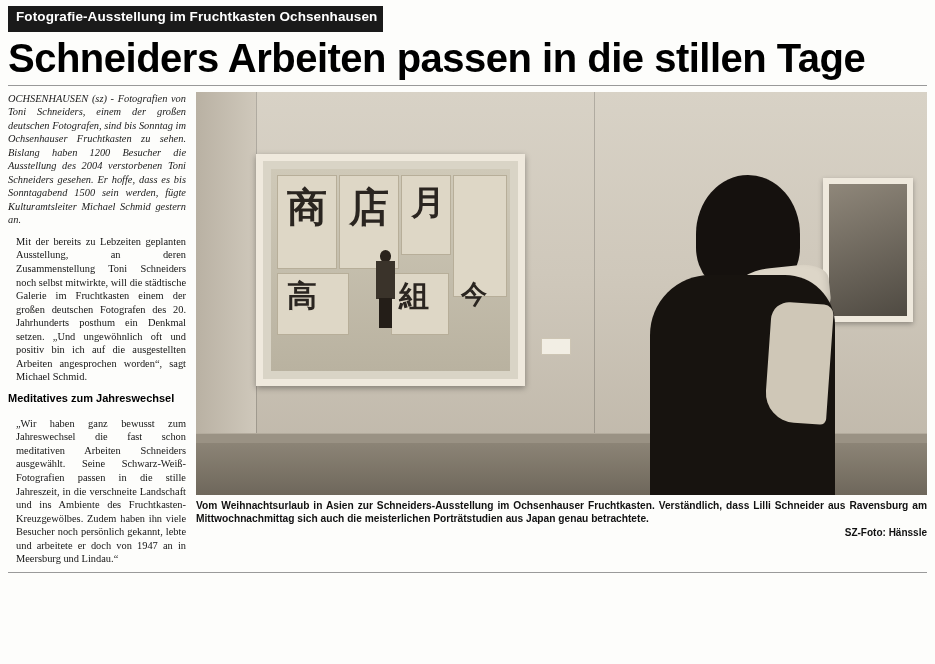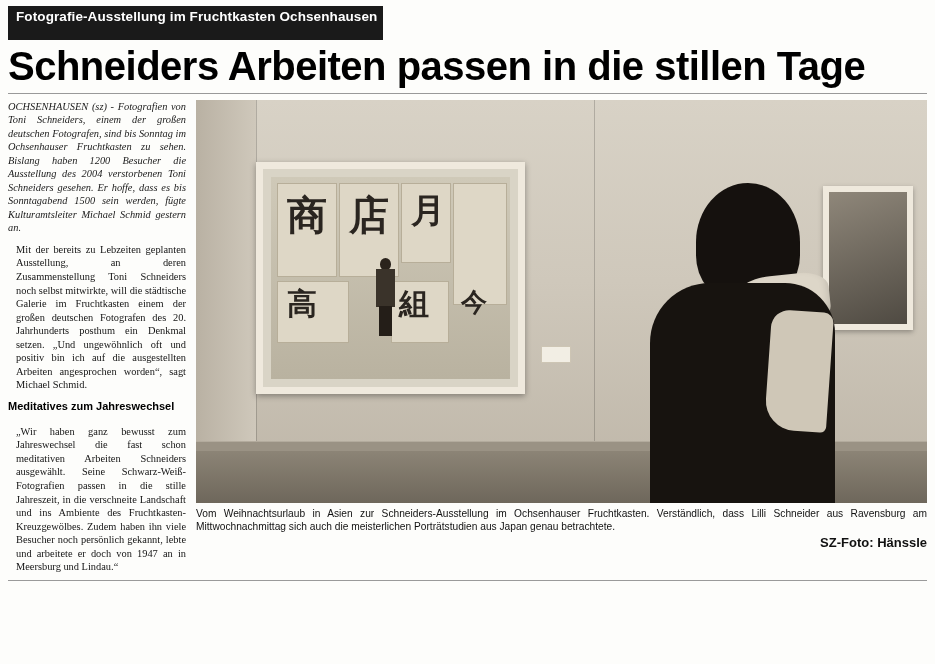--- a/index.html
+++ b/index.html
@@ -25,21 +25,21 @@
 
   
   .kicker {
     margin: 6px 0 0 0;
     background: #1a1a1a;
     color: #ffffff;
     font-family: "Liberation Sans", sans-serif;
     font-weight: bold;
     font-size: 13.5px;
     letter-spacing: 0.1px;
-    padding: 3px 6px 16px 8px;
+    padding: 3px 6px 8px 8px;
     display: inline-block;
   }
 
   
   .headline {
     font-family: "Liberation Sans", sans-serif;
     font-weight: bold;
     font-size: 40px;
     line-height: 1.02;
     letter-spacing: -0.5px;
@@ -241,28 +241,28 @@
     left: 345px; top: 246px;
     width: 28px; height: 15px;
     background: #f2eee4;
     border: 1px solid #cdc5b4;
   }
 
   .photo-caption {
     font-family: "Liberation Sans", sans-serif;
     font-size: 10.2px;
     line-height: 1.32;
-    font-weight: normal;
+    font-weight: bold;
     color: #111;
     margin-top: 4px;
     text-align: justify;
   }
   .photo-credit {
     font-family: "Liberation Sans", sans-serif;
-    font-size: 13px;
+    font-size: 10px;
     font-weight: bold;
     text-align: right;
     margin-top: 1px;
     color: #111;
   }
 
   .rule-mid {
     border-top: 1px solid #9a9a9a;
     margin: 6px 0 6px 0;
   }

